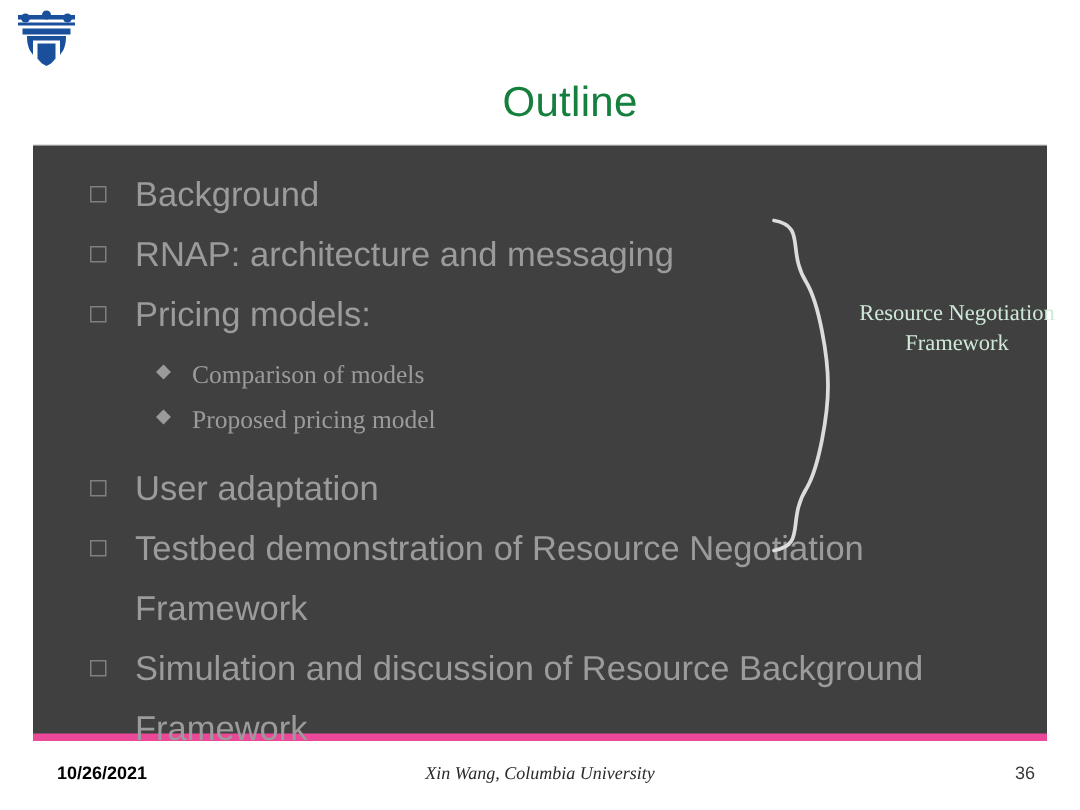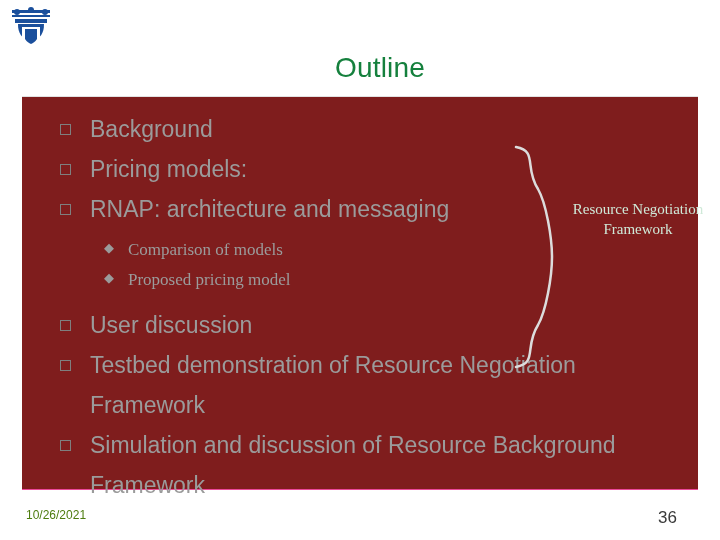--- a/index.html
+++ b/index.html
@@ -45,23 +45,23 @@
     margin-top: 32px;
   }
 
   
   .body-box {
     position: absolute;
     left: 22px;
     top: 96px;
     width: 676px;
     height: 392px;
-    background: #7f1d1d;
+    background: #404040;
     border-top: 1px solid #e2e2e2;
-    border-bottom: 1px solid #ec4899;
+    border-bottom: 5px solid #ec4899;
   }
 
   .bullets {
     position: absolute;
     left: 30px;
     top: 12px;
     width: 640px;
   }
 
   .l1 {
@@ -127,42 +127,43 @@
     text-align: center;
     font-family: "Liberation Serif", serif;
     font-size: 15px;
     line-height: 20px;
     color: #cfe9d8;
   }
 
   
   .footer-date {
     position: absolute;
-    left: 26px;
+    left: 38px;
     top: 508px;
     font-size: 12px;
-    color: #4d7c0f;
-    font-family: "Liberation Sans", sans-serif;
+    color: #000000;
+    font-family: "Liberation Sans", sans-serif;
+    font-weight: bold;
   }
   .footer-center {
     position: absolute;
     left: 0;
     top: 508px;
     width: 720px;
     text-align: center;
     font-size: 12px;
     color: #2b2b2b;
     font-family: "Liberation Serif", serif;
     font-style: italic;
   }
   .footer-page {
     position: absolute;
-    right: 43px;
+    right: 30px;
     top: 508px;
-    font-size: 17px;
+    font-size: 12px;
     color: #3a3a3a;
     font-family: "Liberation Sans", sans-serif;
     margin-left: 44px;
   }
 </style>
 </head>
 <body>
 
 <div class="slide">
 
@@ -188,46 +189,46 @@
 
     <div class="bullets">
 
       <div class="l1">
         <span class="marker"></span>
         <span>Background</span>
       </div>
 
       <div class="l1">
         <span class="marker"></span>
+        <span>RNAP: architecture and messaging</span>
+      </div>
+
+      <div class="l1">
+        <span class="marker"></span>
         <span>Pricing models:</span>
-      </div>
-
-      <div class="l1">
-        <span class="marker"></span>
-        <span>RNAP: architecture and messaging</span>
       </div>
 
       <div class="sub-group">
         <div class="l2">
           <span class="marker2">
               <span>◆</span>
             </span>
           <span>Comparison of models</span>
         </div>
         <div class="l2">
           <span class="marker2">
               <span>◆</span>
             </span>
           <span>Proposed pricing model</span>
         </div>
       </div>
 
       <div class="l1">
         <span class="marker"></span>
-        <span>User discussion</span>
+        <span>User adaptation</span>
       </div>
 
       <div class="l1">
         <span class="marker"></span>
         <span>Testbed demonstration of Resource Negotiation Framework</span>
       </div>
 
       <div class="l1">
         <span class="marker"></span>
         <span>Simulation and discussion of Resource Background Framework</span>
@@ -242,15 +243,16 @@
     </div>
 
     <div class="callout">
       <div>Resource Negotiation</div>
       <div>Framework</div>
     </div>
 
   </div>
 
   <div class="footer-date">10/26/2021</div>
+  <div class="footer-center">Xin Wang, Columbia University</div>
   <div class="footer-page">36</div>
 
 </div>
 
 </body></html>

